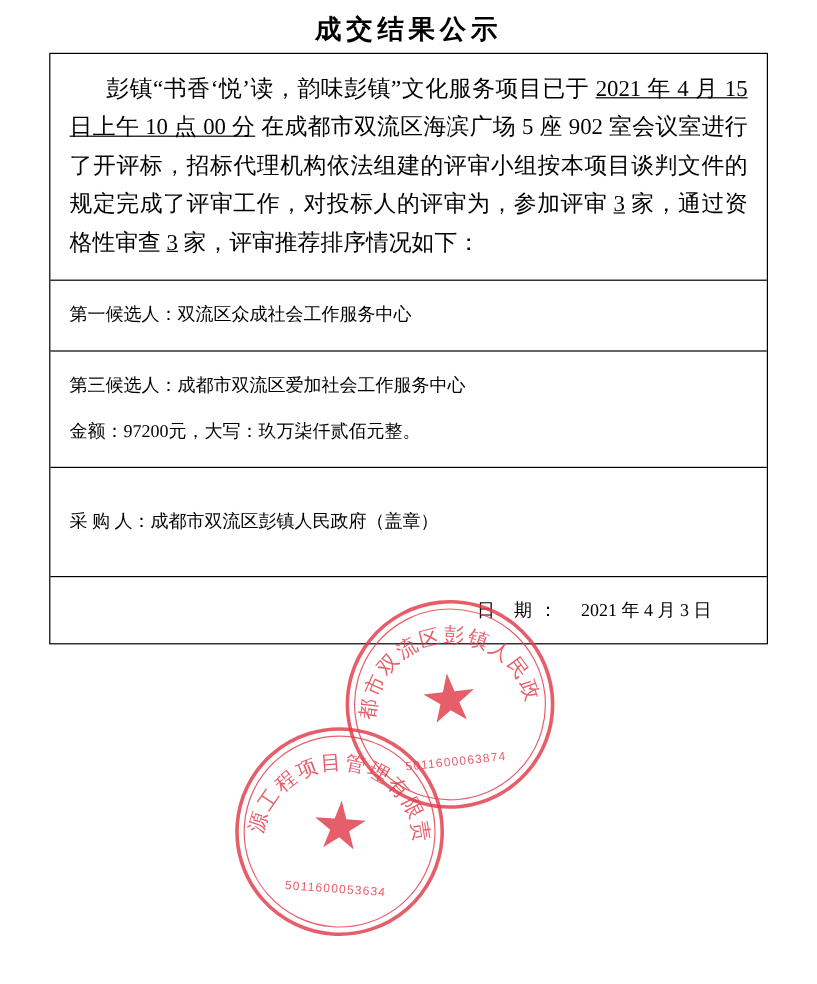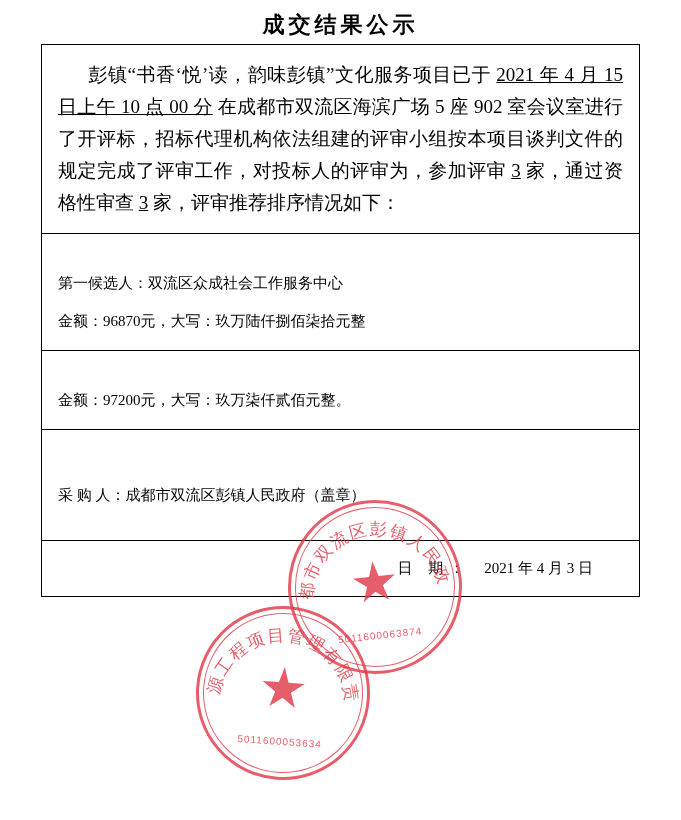--- a/index.html
+++ b/index.html
@@ -58,21 +58,20 @@
   .para .indent {
     display: inline-block;
     width: 30px;
   }
   .u {
     text-decoration: underline;
   }
   .cand-line {
     font-size: 15px;
     line-height: 30px;
-    margin-top: 20px;
   }
   .cand-line + .cand-line {
     margin-top: 8px;
   }
   .tall-1 { min-height: 58px; }
   .buyer-row {
     padding-top: 30px;
     padding-bottom: 30px;
   }
   .agency-row {
@@ -169,27 +168,27 @@
     <div class="row">
       <div class="para">
         <span class="indent"></span><span>彭镇“书香‘悦’读，韵味彭镇”文化服务项目已于 </span><span class="u">2021 年 4 月 15 日上午 10 点 00 分</span><span> 在成都市双流区海滨广场 5 座 902 室会议室进行了开评标，招标代理机构依法组建的评审小组按本项目谈判文件的规定完成了评审工作，对投标人的评审为，参加评审 </span><span class="u">3</span><span> 家，通过资格性审查 </span><span class="u">3</span><span> 家，评审推荐排序情况如下：</span>
       </div>
     </div>
 
     <div class="row tall-1">
       <div class="cand-line">
         <span>第一候选人：</span><span>双流区众成社会工作服务中心</span>
       </div>
-      <div class="cand-line">
-        <span>金额：</span><span>96870</span><span>元，大写：</span><span>玖万陆仟捌佰柒拾元整</span>
-      </div>
     </div>
 
 
     <div class="row tall-1">
+      <div class="cand-line">
+        <span>第三候选人：</span><span>成都市双流区爱加社会工作服务中心</span>
+      </div>
       <div class="cand-line">
         <span>金额：</span><span>97200</span><span>元，大写：</span><span>玖万柒仟贰佰元整。</span>
       </div>
     </div>
 
     <div class="row buyer-row">
       <div class="cand-line">
         <span>采 购 人：</span><span>成都市双流区彭镇人民政府（盖章）</span>
       </div>
     </div>

